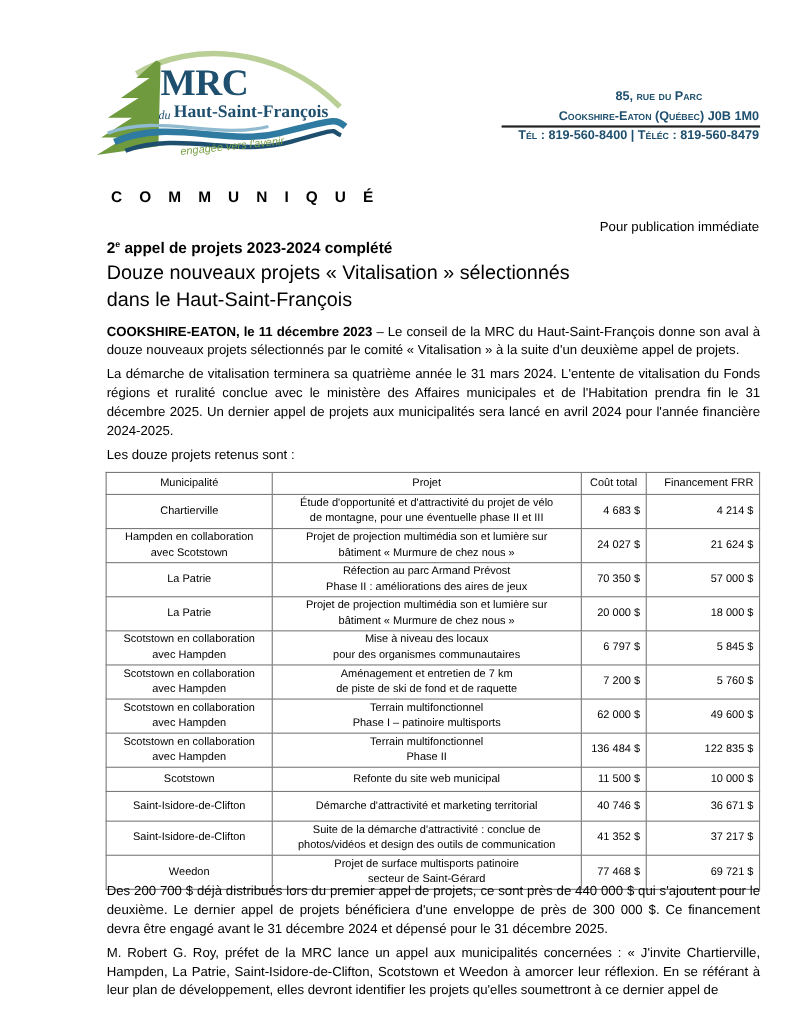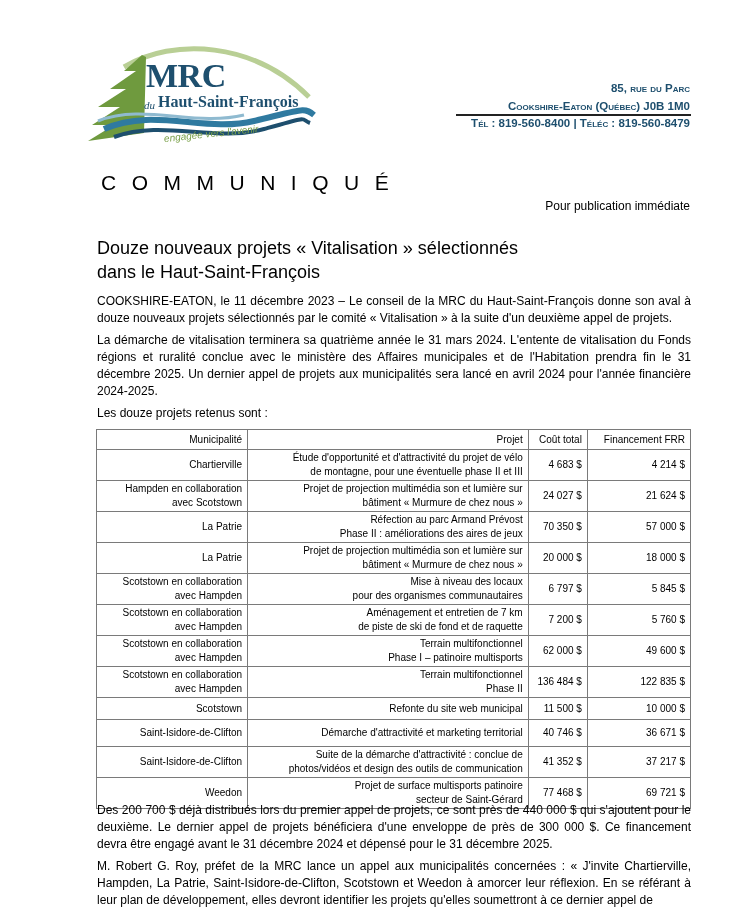--- a/index.html
+++ b/index.html
@@ -8,42 +8,42 @@
 
   
   .logo { position: absolute; left: 84px; top: 36px; width: 232px; height: 120px; }
   .logo svg { position: absolute; left: 0; top: 0; }
   .logo-mrc { position: absolute; left: 62px; top: 22px; font-family: "Liberation Serif", serif; font-size: 34px; font-weight: bold; color: #1e4f6e; letter-spacing: -0.5px; line-height: 34px; }
   .logo-du { position: absolute; left: 60px; top: 62px; font-family: "Liberation Serif", serif; font-style: italic; font-size: 11px; color: #1e4f6e; }
   .logo-name { position: absolute; left: 74px; top: 56px; font-family: "Liberation Serif", serif; font-size: 16px; font-weight: bold; color: #1e4f6e; white-space: nowrap; }
   .logo-slogan { position: absolute; left: 80px; top: 96px; font-size: 10px; color: #7aa04a; font-style: italic; transform: rotate(-6deg); transform-origin: left center; white-space: nowrap; }
 
   
-  .address { position: absolute; right: 42px; top: 78px; text-align: right; font-size: 11.5px; font-weight: bold; color: #1e4f6e; line-height: 18px; }
+  .address { position: absolute; right: 42px; top: 78px; text-align: center; font-size: 11.5px; font-weight: bold; color: #1e4f6e; line-height: 18px; }
   .address .sc { font-variant: small-caps; }
   .address-rule { position: absolute; left: 456px; top: 113px; width: 235px; height: 2px; background: #222; }
   .phone { position: absolute; right: 42px; top: 116px; font-size: 11.5px; font-weight: bold; color: #1e4f6e; font-variant: small-caps; white-space: nowrap; }
 
-  .communique { position: absolute; left: 101px; top: 170px; font-size: 21px; font-weight: normal; letter-spacing: 15.5px; }
+  .communique { position: absolute; left: 101px; top: 170px; font-size: 14px; font-weight: bold; letter-spacing: 15.5px; }
   .publication { position: absolute; right: 42px; top: 198px; font-size: 12px; }
   .subtitle { position: absolute; left: 97px; top: 216px; font-size: 14px; font-weight: bold; }
   .subtitle sup { font-size: 8px; }
   .title { position: absolute; left: 97px; top: 235px; font-size: 18px; line-height: 24px; width: 520px; }
 
   .para { position: absolute; left: 97px; width: 594px; font-size: 12px; line-height: 17px; text-align: justify; }
   .p1 { top: 292px; }
   .p2 { top: 331px; }
   .p3 { top: 404px; }
   .p4 { top: 801px; }
   .p5 { top: 857px; }
-  .para b { font-weight: normal; margin-top: 48px; }
+  .para b { font-weight: bold; margin-top: 48px; }
 
   
   .projects { position: absolute; left: 96px; top: 428px; width: 595px; border-collapse: collapse; font-size: 10px; }
-  .projects th, .projects td { border: 1px solid #7a7a7a; padding: 1px 5px; line-height: 14px; vertical-align: middle; text-align: right; font-weight: normal; }
+  .projects th, .projects td { border: 1px solid #7a7a7a; padding: 1px 5px; line-height: 14px; vertical-align: middle; text-align: center; font-weight: normal; }
   .projects th { height: 17px; }
   .projects td { height: 28px; }
   .projects td.num { text-align: right; white-space: nowrap; }
   .projects .c1 { width: 137px; }
   .projects .c2 { width: 264px; }
   .projects .c3 { width: 47px; }
   .projects .c4 { width: 90px; }
   .projects th.c4 { text-align: right; }
   .projects tr.single td { height: 19px; }
   .projects tr.mid td { height: 24px; }
@@ -70,20 +70,21 @@
   <div class="address">
     <div class="sc">85, rue du Parc</div>
     <div class="sc">Cookshire-Eaton (Québec) J0B 1M0</div>
   </div>
   <div class="address-rule"></div>
   <div class="phone">Tél : 819-560-8400 | Téléc : 819-560-8479</div>
 
   <div class="communique">COMMUNIQUÉ</div>
   <div class="publication">Pour publication immédiate</div>
 
+  <div class="subtitle"><span>2</span><sup>e</sup><span> appel de projets 2023-2024 complété</span></div>
 
   <div class="title">
     <div>Douze nouveaux projets « Vitalisation » sélectionnés</div>
     <div>dans le Haut-Saint-François</div>
   </div>
 
   <div class="para p1"><b>COOKSHIRE-EATON, le 11 décembre 2023</b><span> – Le conseil de la MRC du Haut-Saint-François donne son aval à douze nouveaux projets sélectionnés par le comité « Vitalisation » à la suite d'un deuxième appel de projets.</span></div>
   <div class="para p2">La démarche de vitalisation terminera sa quatrième année le 31 mars 2024. L'entente de vitalisation du Fonds régions et ruralité conclue avec le ministère des Affaires municipales et de l'Habitation prendra fin le 31 décembre 2025. Un dernier appel de projets aux municipalités sera lancé en avril 2024 pour l'année financière 2024-2025.</div>
   <div class="para p3">Les douze projets retenus sont :</div>
 

